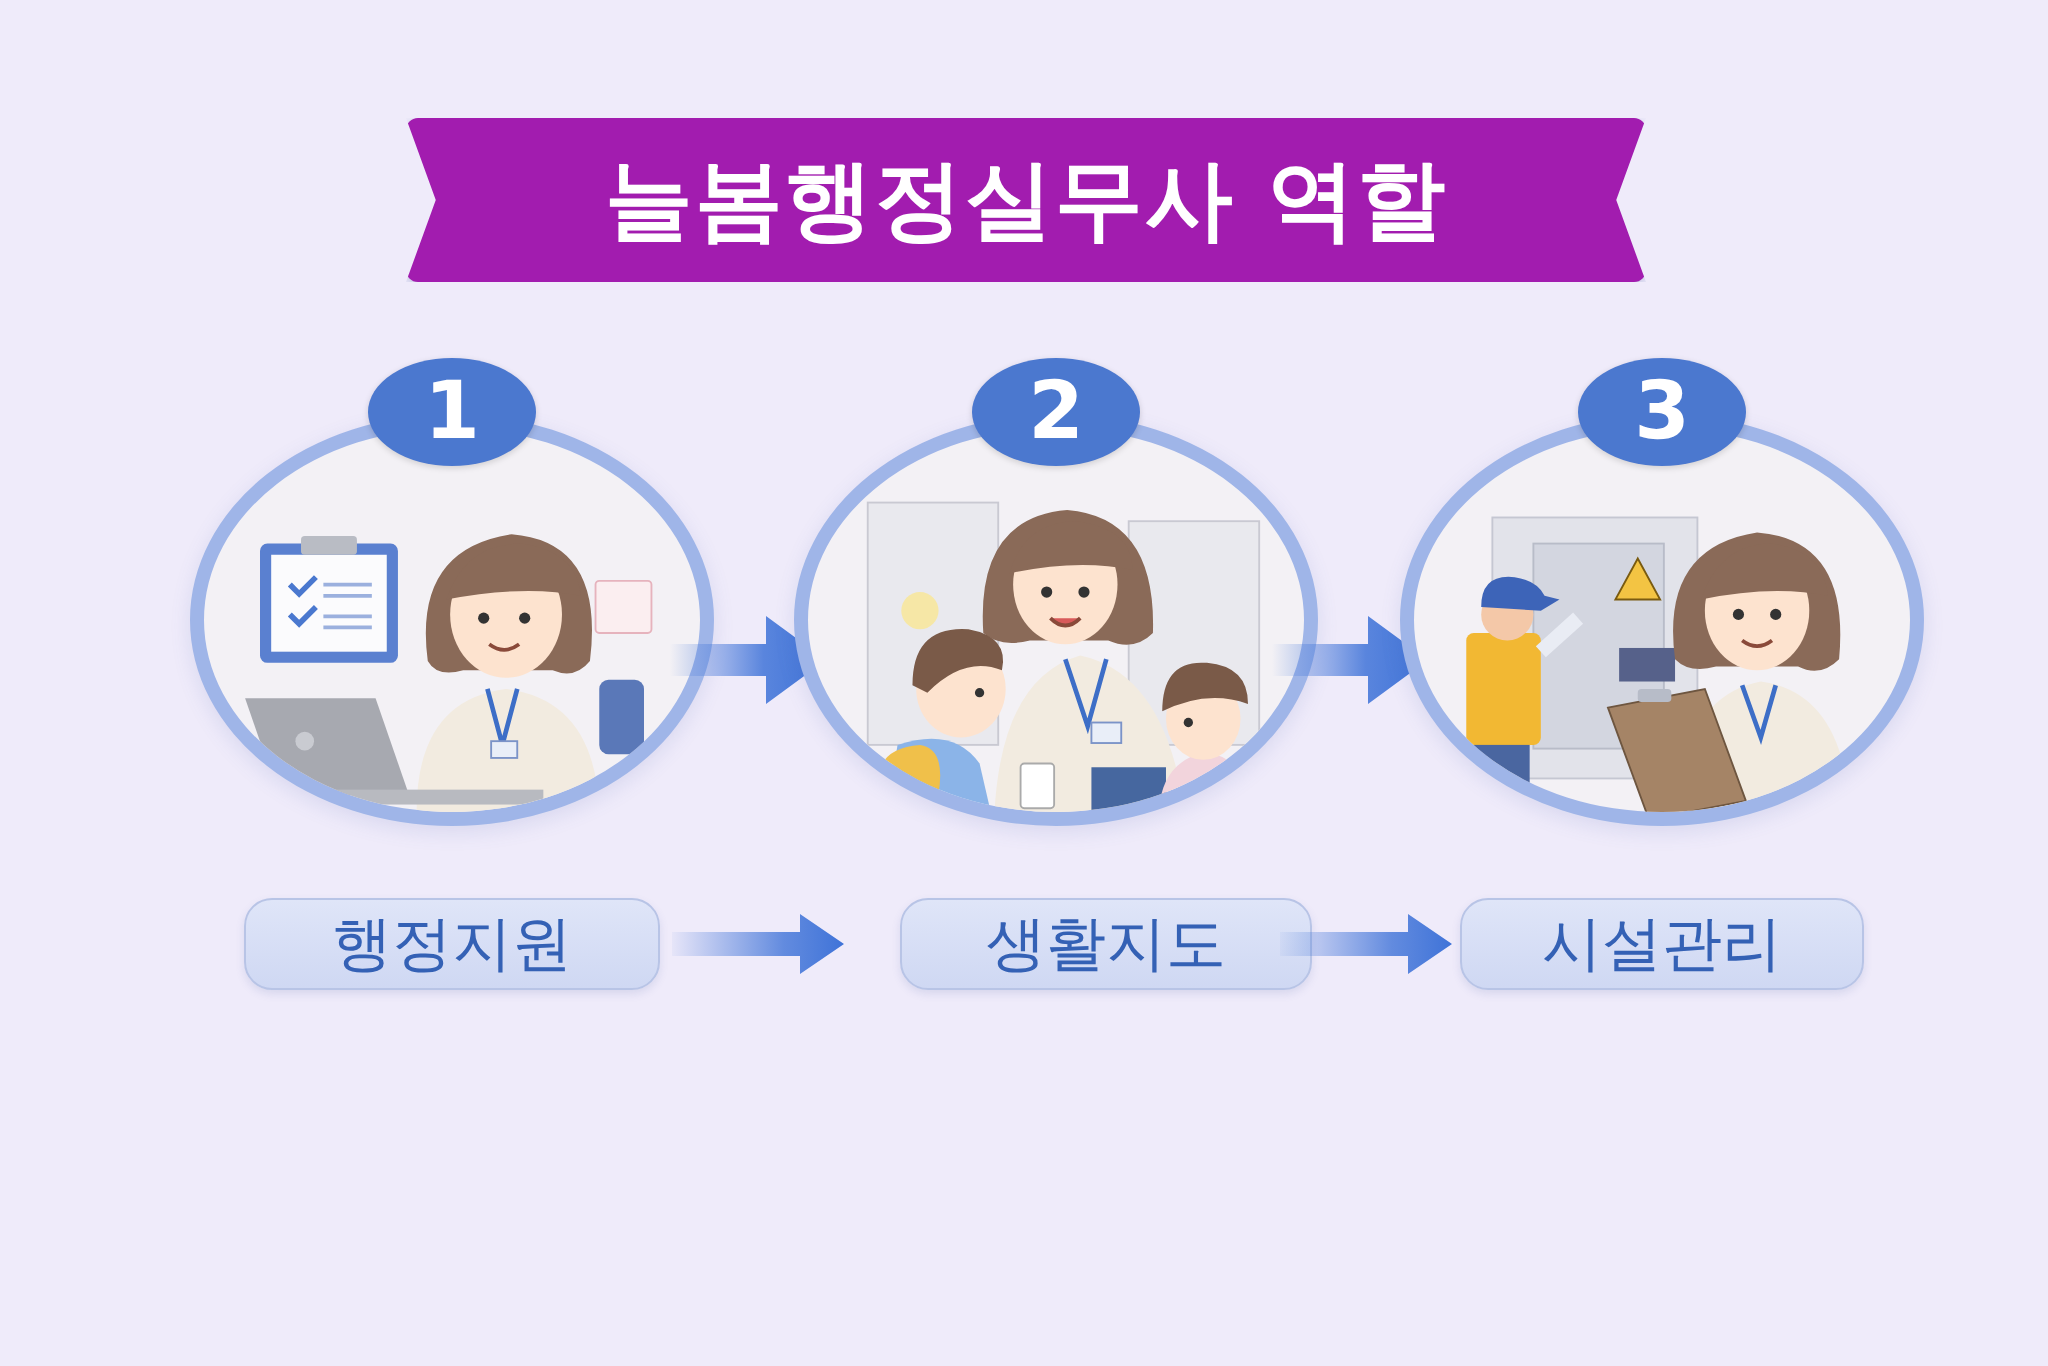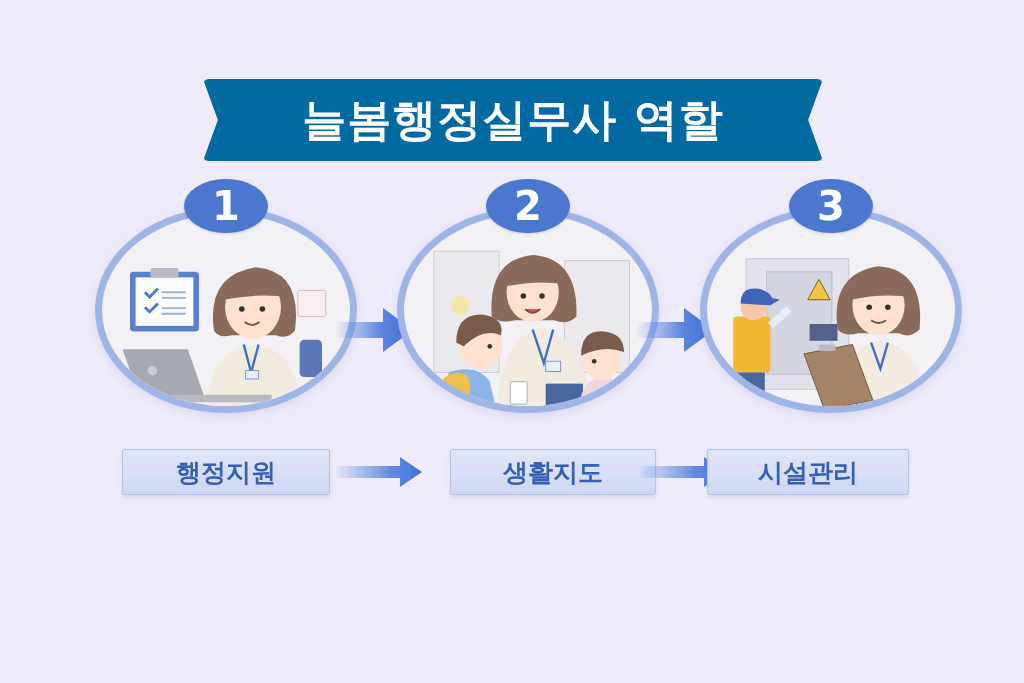--- a/index.html
+++ b/index.html
@@ -2,22 +2,22 @@
 <html><head>
 <meta charset="utf-8">
 <style>
   html, body { margin:0; padding:0; }
   body {
     width:1024px; height:683px; overflow:hidden; position:relative;
     background:#efebfa;
     font-family: "DejaVu Sans", sans-serif;
   }
   .banner {
-    position:absolute; left:203px; top:79px; width:620px; height:82px;
-    background:#0369a1;
+    position:absolute; left:203px; top:59px; width:620px; height:82px;
+    background:#a21caf;
     clip-path: polygon(0 0, 100% 0, 97.6% 50%, 100% 100%, 0 100%, 2.4% 50%);
     border-radius:6px;
     display:flex; align-items:center; justify-content:center;
     box-shadow: 0 2px 6px rgba(60,80,160,0.25);
   }
   .banner-title {
     color:#ffffff; font-size:44px; font-weight:bold; letter-spacing:1px;
     font-family: "DejaVu Sans", sans-serif;
   }
   .step {
@@ -36,25 +36,25 @@
   .num-badge {
     position:absolute; width:84px; height:54px; border-radius:50%;
     background:#4b78cf; color:#fff; font-weight:bold; font-size:40px;
     display:flex; align-items:center; justify-content:center;
     top:-28px; left:50%; transform:translateX(-50%);
     font-family: "DejaVu Sans", sans-serif;
     box-shadow: 0 1px 3px rgba(0,0,0,0.15);
   }
   .arrow { position:absolute; }
   .label-pill {
-    position:absolute; height:44px; border-radius:2px;
+    position:absolute; height:44px; border-radius:14px;
     background:linear-gradient(#dfe5f8,#cfd8f3);
     border:1px solid #b8c4e6;
     display:flex; align-items:center; justify-content:center;
-    color:#3461b5; font-weight:bold; font-size:25px;
+    color:#3461b5; font-weight:normal; font-size:30px;
     font-family: "DejaVu Sans", sans-serif;
     box-shadow: 0 2px 4px rgba(80,100,170,0.15);
   }
 </style>
 </head>
 <body>
 
 <div class="banner">
   <span class="banner-title">늘봄행정실무사 역할</span>
 </div>
@@ -220,13 +220,13 @@
   <defs>
     <linearGradient id="ag4" x1="0" x2="1">
       <stop offset="0" stop-color="#3f73d8" stop-opacity="0.05"></stop>
       <stop offset="0.65" stop-color="#3f73d8" stop-opacity="0.8"></stop>
       <stop offset="1" stop-color="#3f73d8"></stop>
     </linearGradient>
   </defs>
   <path d="M0 11 L64 11 L64 2 L86 17 L64 32 L64 23 L0 23 Z" fill="url(#ag4)"></path>
 </svg>
 
-<div class="label-pill" style="left:707px; top:449px; width:200px;">시설관리</div>
+<div class="label-pill" style="left:730px; top:449px; width:200px;">시설관리</div>
 
 </body></html>

